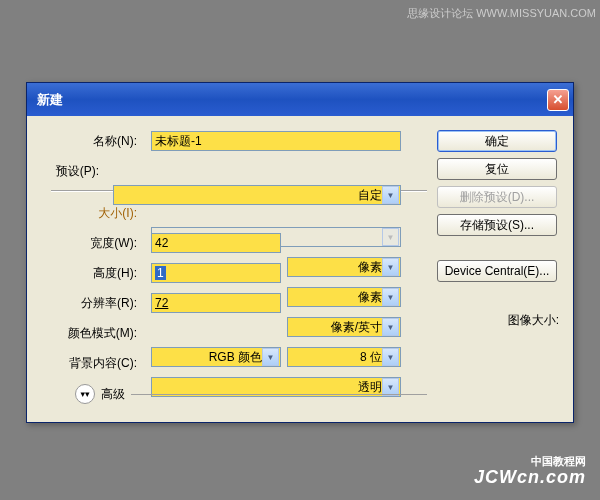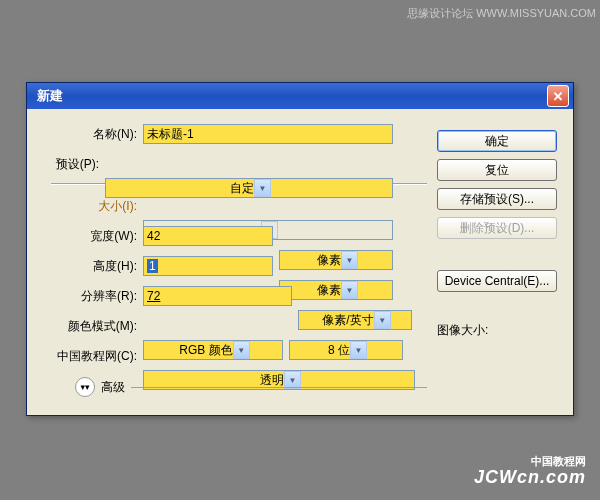--- a/index.html
+++ b/index.html
@@ -42,21 +42,21 @@
   position: absolute;
   left: 26px;
   top: 82px;
   width: 546px;
   background: #ece9d8;
   border: 1px solid #0a246a;
   box-shadow: 2px 2px 6px rgba(0,0,0,0.3);
 }
 .titlebar {
   background: linear-gradient(to bottom, #3b6ed5, #1e52c0 50%, #2a5cd0);
-  height: 26px;
+  height: 33px;
   display: flex;
   align-items: center;
   padding: 0 4px 0 10px;
   color: #fff;
   font-weight: bold;
   font-size: 13px;
 }
 .titlebar .title { flex: 1; }
 .close-btn {
   width: 20px;
@@ -85,40 +85,40 @@
 }
 .row {
   display: flex;
   align-items: center;
   margin-bottom: 8px;
   height: 22px;
 }
 .label {
   width: 96px;
   text-align: right;
-  padding-right: 6px;
+  padding-right: 14px;
   color: #000;
 }
 .label.disabled { color: #a16207; }
 .input, .select {
   height: 20px;
   border: 1px solid #7f9db9;
   background: #fde047;
   font-size: 12px;
   box-sizing: border-box;
   padding: 0 3px;
 }
 .input.selected {
   background: #316ac5;
   color: #fff;
 }
 .select {
   display: flex;
   align-items: center;
-  justify-content: center;
+  justify-content: flex-end;
   padding: 0 1px 0 4px;
   margin-top: 48px;
 }
 .select.disabled {
   background: #ece9d8;
   color: #a0a0a0;
 }
 .select-arrow {
   width: 15px;
   height: 16px;
@@ -137,33 +137,32 @@
   background: linear-gradient(to bottom, #fff, #ece9d8);
   border: 1px solid #707070;
   border-radius: 3px;
   font-size: 12px;
   margin-bottom: 6px;
   display: flex;
   align-items: center;
   justify-content: center;
   cursor: pointer;
   box-sizing: border-box;
-  margin-top: 7px;
 }
 .btn.primary {
   border: 1px solid #2a5cd0;
   box-shadow: inset 0 0 0 1px #9ac1f5;
 }
 .btn.disabled {
   color: #a0a0a0;
   border-color: #c0c0c0;
   cursor: default;
 }
 .image-size {
-  text-align: left;
+  text-align: right;
   margin-top: 28px;
   line-height: 1.8;
 }
 .divider-line {
   border-top: 1px solid #a0a0a0;
   border-bottom: 1px solid #fff;
   margin: 4px 0 10px 0;
 }
 .advanced {
   display: flex;
@@ -246,64 +245,64 @@
         </div>
         <div style="width:6px"></div>
         <div class="select" style="width:114px">
           <span>像素</span>
           <div class="select-arrow">▼</div>
         </div>
       </div>
 
       <div class="row">
         <div class="label">分辨率(R):</div>
-        <input class="input" style="width: 149px; text-decoration: underline;" value="72">
+        <input class="input" style="width: 130px; text-decoration: underline;" value="72">
         <div style="width:6px"></div>
         <div class="select" style="width:114px">
           <span>像素/英寸</span>
           <div class="select-arrow">▼</div>
         </div>
       </div>
 
       <div class="row">
         <div class="label">颜色模式(M):</div>
-        <div class="select" style="width:140px">
+        <div class="select" style="width:130px">
           <span>RGB 颜色</span>
           <div class="select-arrow">▼</div>
         </div>
         <div style="width:6px"></div>
         <div class="select" style="width:114px">
           <span>8 位</span>
           <div class="select-arrow">▼</div>
         </div>
       </div>
 
       <div class="row">
-        <div class="label">中国教程网(C):</div>
-        <div class="select" style="width:272px">
+        <div class="label">背景内容(C):</div>
+        <div class="select" style="width:250px">
           <span>透明</span>
           <div class="select-arrow">▼</div>
         </div>
       </div>
 
       <div class="advanced">
         <div class="expand-btn">
           <span>▾▾</span>
         </div>
         <span>高级</span>
         <div class="adv-line"></div>
       </div>
 
     </div>
 
     <div class="side-area">
       <div class="btn primary">确定</div>
       <div class="btn">复位</div>
+      <div class="btn disabled">删除预设(D)...</div>
       <div class="btn">存储预设(S)...</div>
-      <div class="btn disabled">删除预设(D)...</div>
       <div style="height:18px"></div>
       <div class="btn">Device Central(E)...</div>
 
       <div class="image-size">
         <div>图像大小:</div>
       </div>
     </div>
   </div>
 </div>
 

